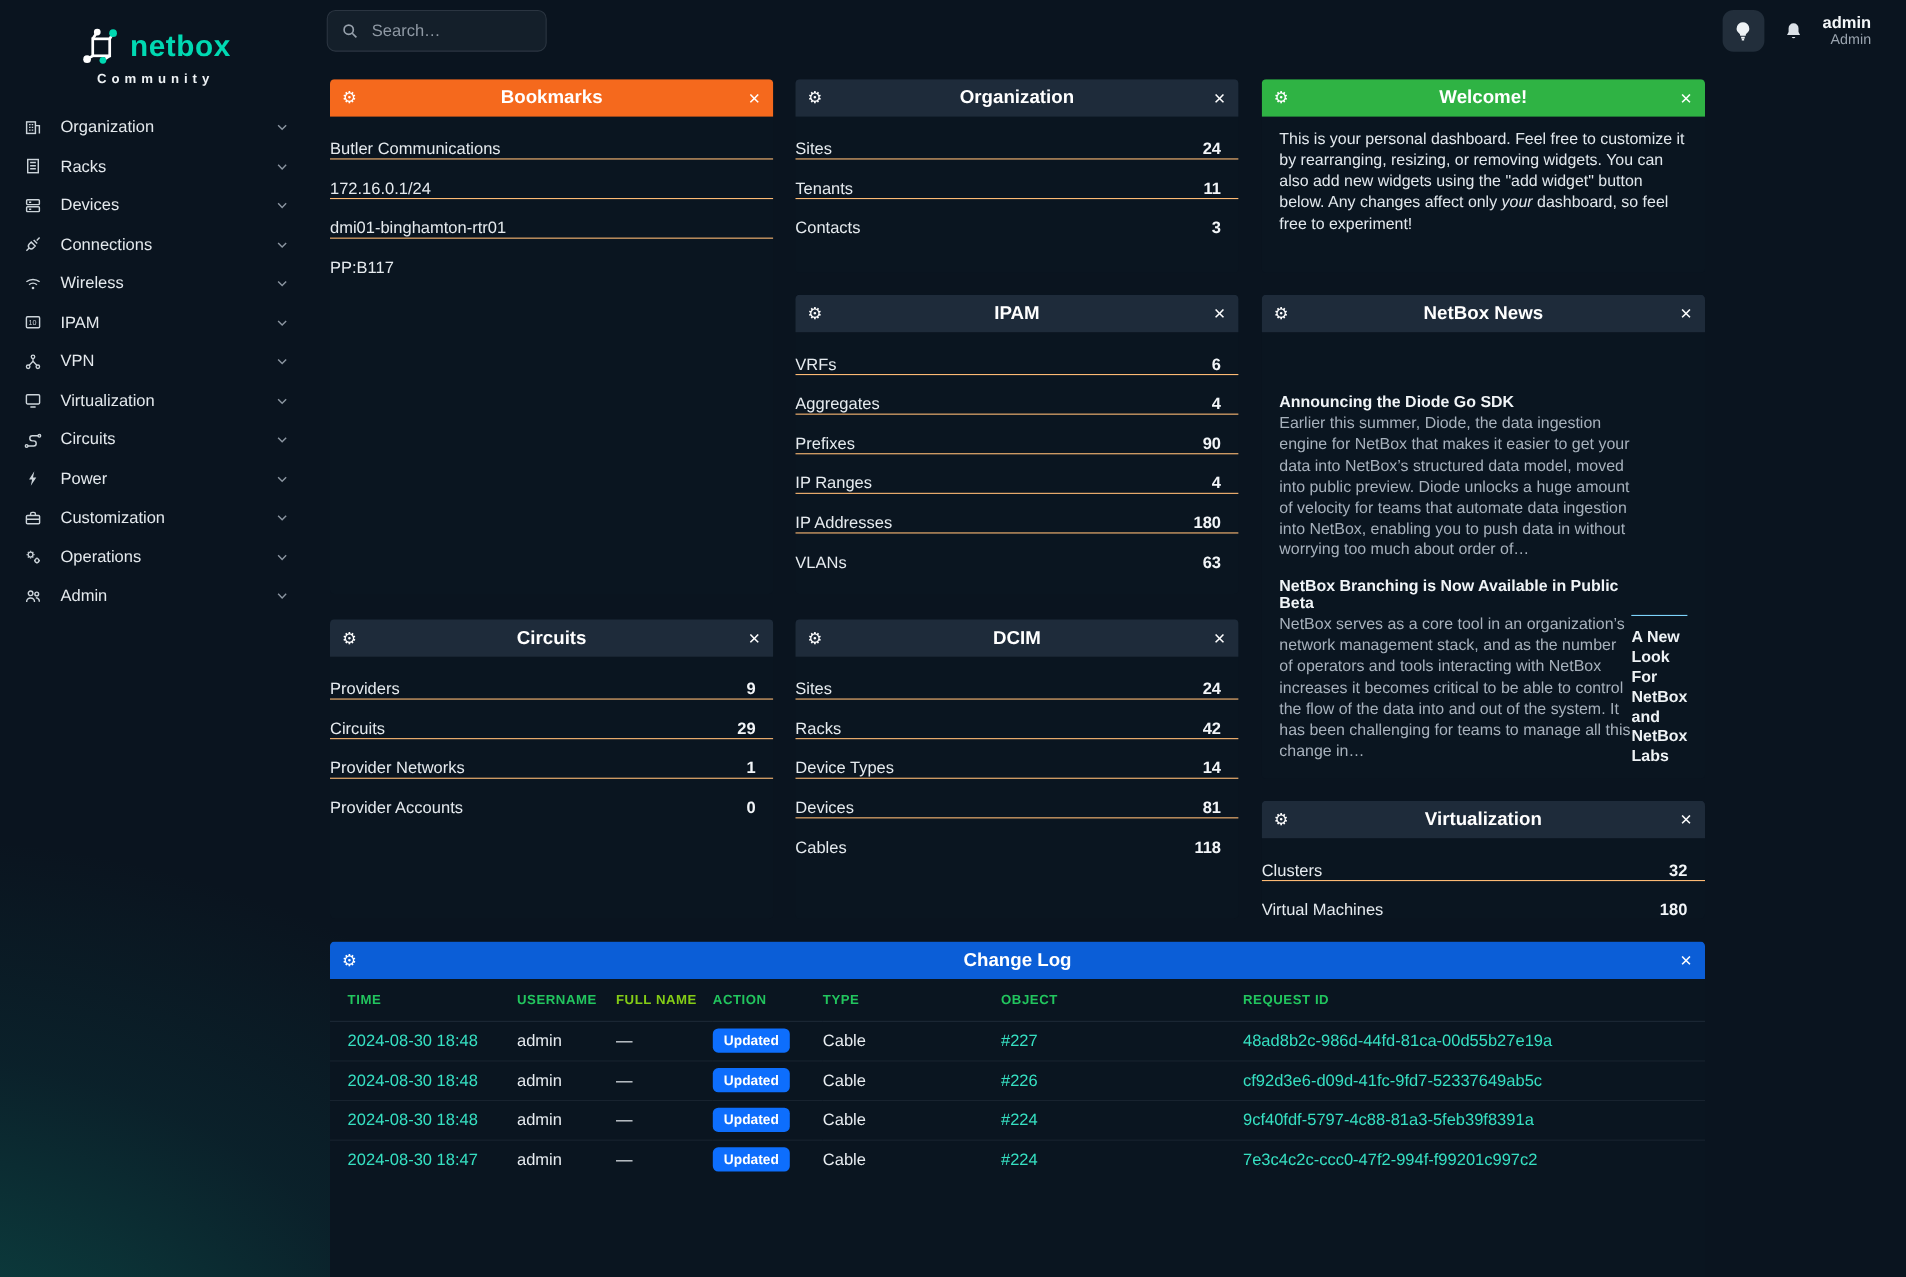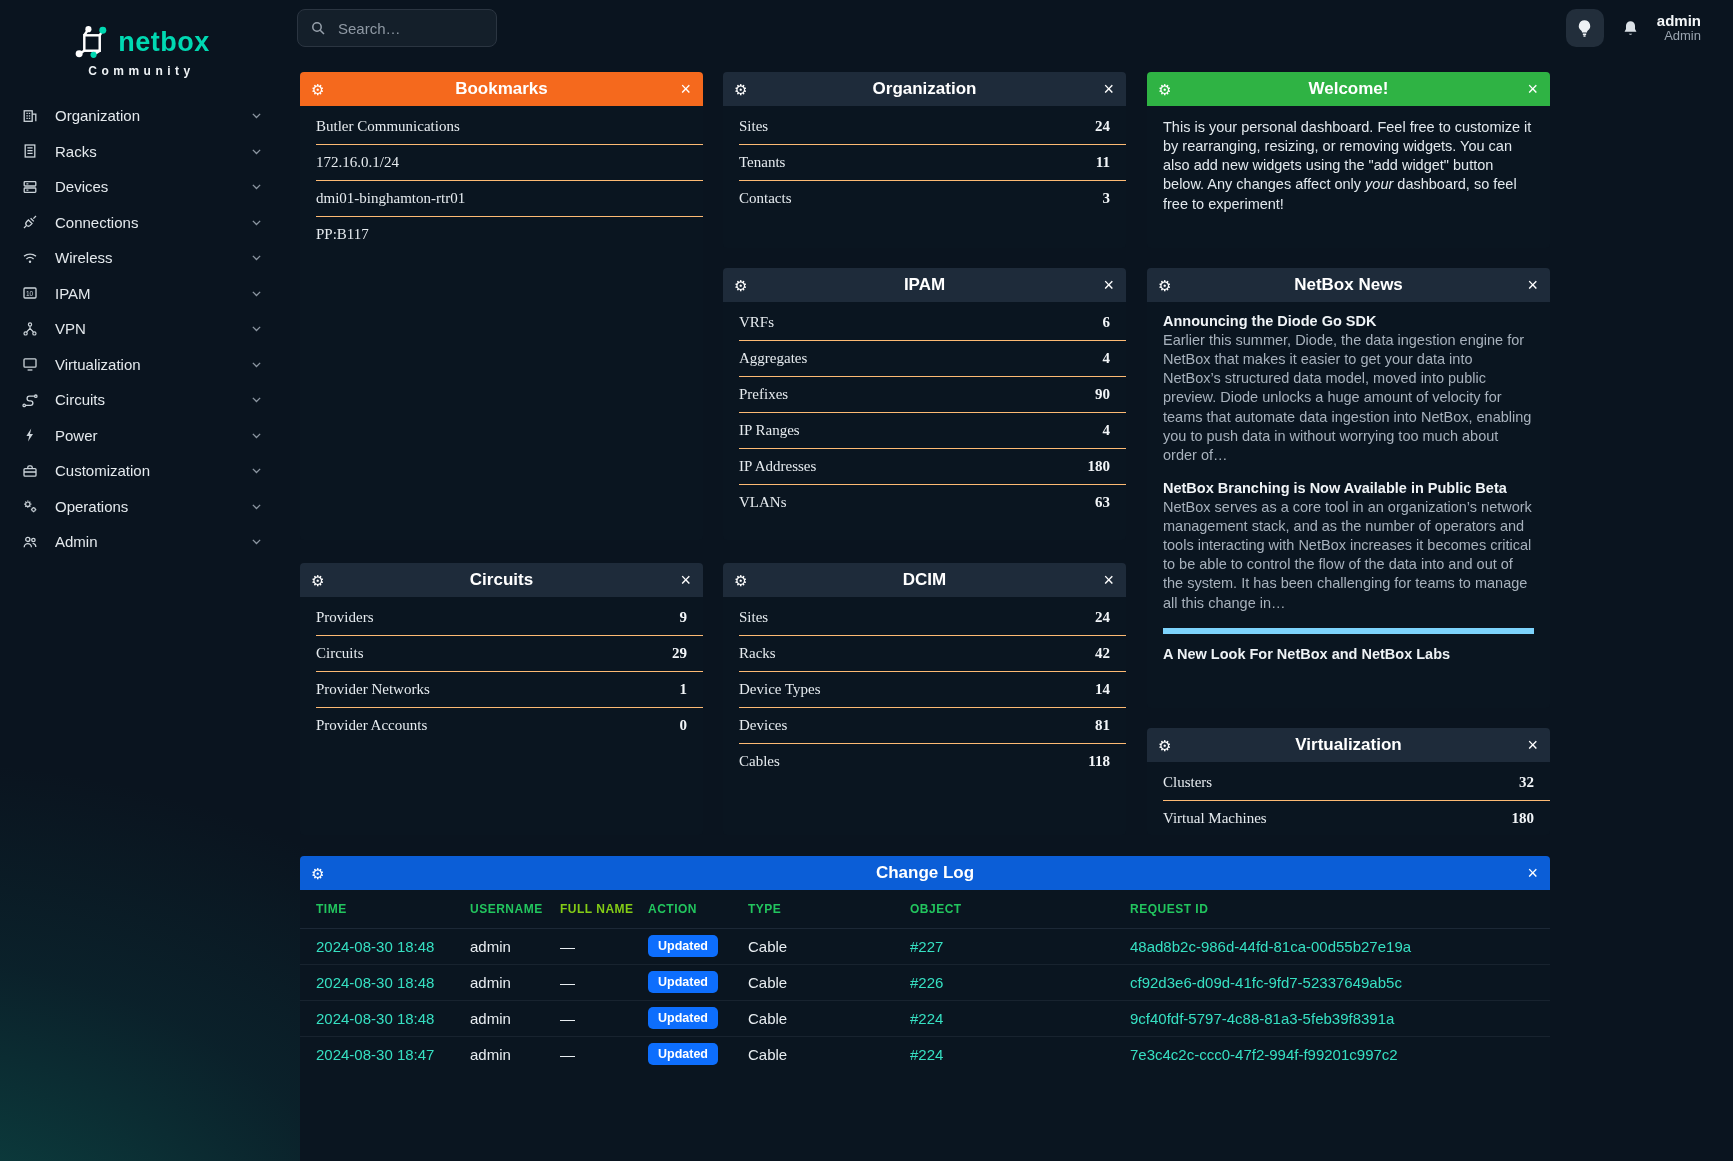--- a/index.html
+++ b/index.html
@@ -45,31 +45,31 @@
   .w-head{height:34px;flex:0 0 34px;display:flex;align-items:center;position:relative;background:#1e2b3a;color:#fff;}
   .w-head.head-orange{background:var(--header-orange,#f5691d);}
   .w-head.head-green{background:var(--header-green,#2fb344);}
   .w-head.head-blue{background:var(--header-blue,#0b5ed7);}
   .w-gear{position:absolute;left:11px;font-size:15px;line-height:1;cursor:pointer;color:#fff;}
   .w-title{width:100%;text-align:center;font-weight:700;font-size:17px;}
   .w-close{position:absolute;right:12px;font-size:18px;line-height:1;cursor:pointer;color:#fff;}
   .w-body{flex:1;}
 
   .stat-list{padding-top:2px;}
-  .stat-row{height:36px;display:flex;align-items:center;margin-left:16px;padding-right:16px;font-family:Liberation Serif, serif;}
+  .stat-row{height:36px;display:flex;align-items:flex-end;padding-right:16px;}
   .stat-row + .stat-row{border-top:1px solid #fdba74;}
   .stat-label,.bm-link{color:#e6ebef;font-size:15px;flex:1;text-decoration:none;cursor:pointer;}
   .stat-value{color:#f2f5f8;font-size:15px;font-weight:600;}
 
   .welcome-text{padding:12px 16px;font-size:14.5px;line-height:1.32;color:#e2e8ed;}
-  .news-body{padding:11px 16px 0;display:flex;flex-direction:column;}
+  .news-body{padding:11px 16px 0;display:flex;flex-direction:row;align-items:flex-end;}
   .article{margin-bottom:15px;}
   .article-title{display:block;color:#f0f4f7;font-weight:700;font-size:14.5px;margin-bottom:2px;text-decoration:none;cursor:pointer;}
   .article-body{color:#a7b1bc;font-size:14.5px;line-height:1.32;}
-  .news-footer{border-top:6px solid #7dd3fc;padding:11px 0;}
+  .news-footer{border-top:1px solid #7dd3fc;padding:11px 0;}
   .news-more{color:#eef2f5;font-weight:600;font-size:14.5px;text-decoration:none;cursor:pointer;}
 
   .changelog{position:absolute;left:17px;top:800px;width:1250px;height:420px;}
   .cl-table{width:100%;border-collapse:collapse;table-layout:fixed;}
   .cl-table th{text-align:left;font-size:12px;letter-spacing:.5px;color:#22c55e;font-weight:700;height:38px;padding:0 8px 0 0;border-bottom:1px solid #1c2836;}
   .cl-table th:first-child{padding-left:16px;}
   .cl-table th:nth-child(3){color:#84cc16;}
   .cl-table td{height:36px;font-size:15px;padding:0 8px 0 0;color:#e8edf1;}
   .cl-table td:first-child{padding-left:16px;}
   .cl-table tbody tr + tr td{border-top:1px solid #18232f;}

